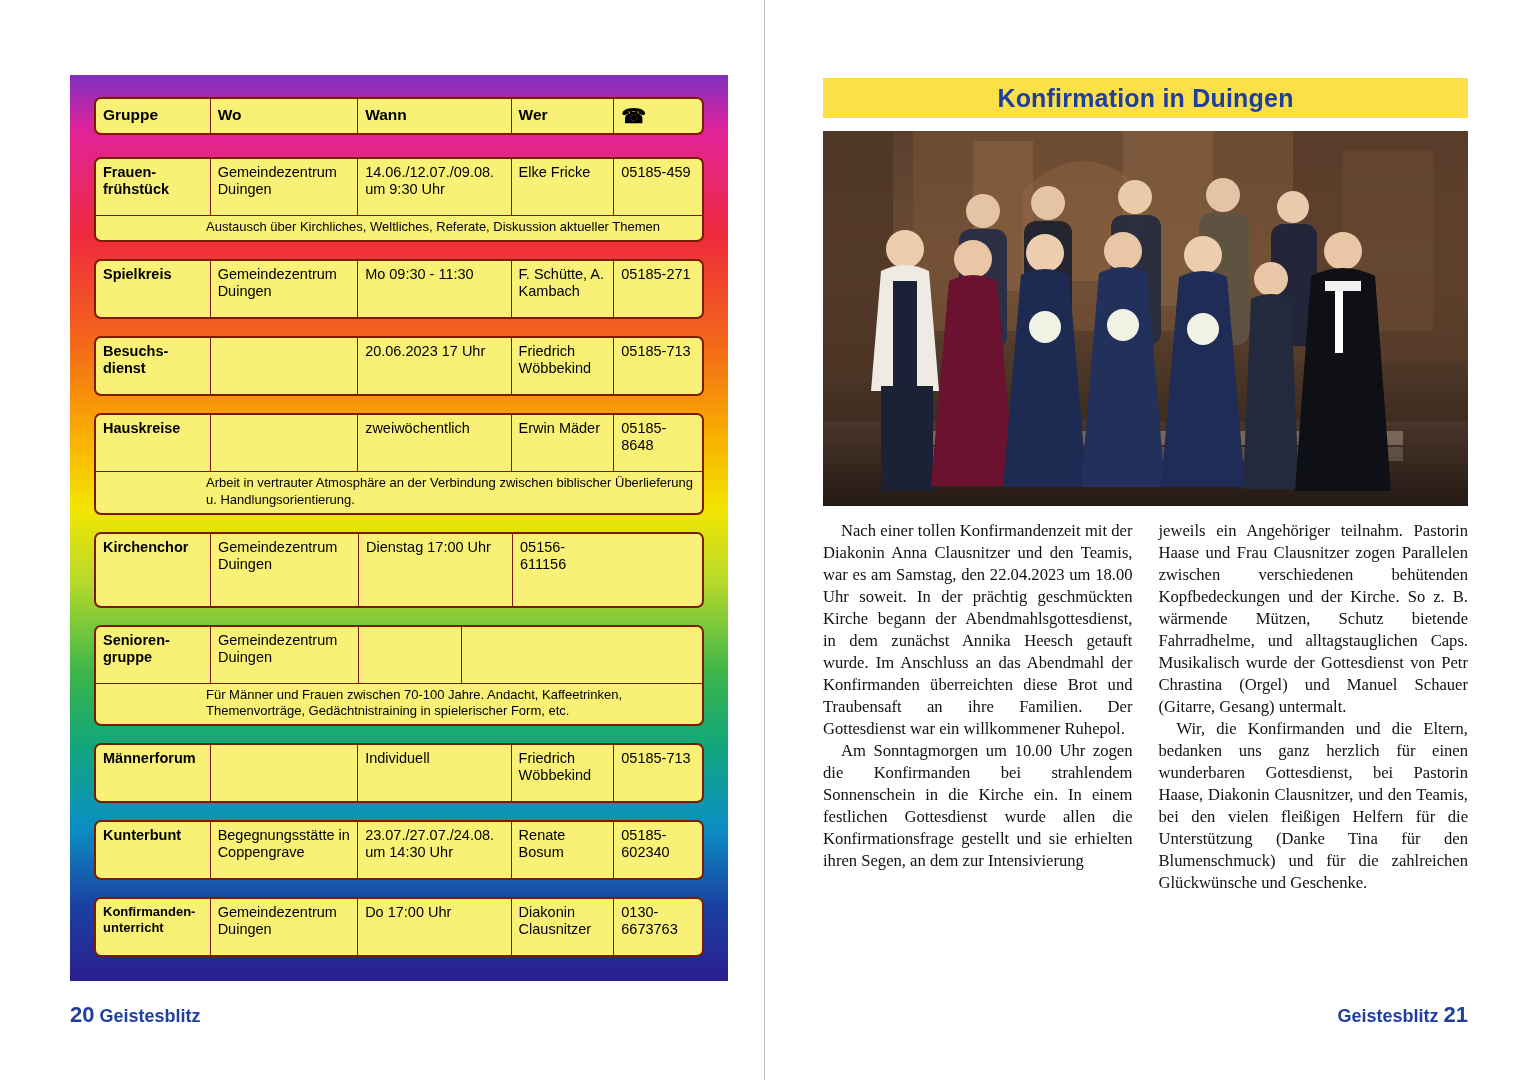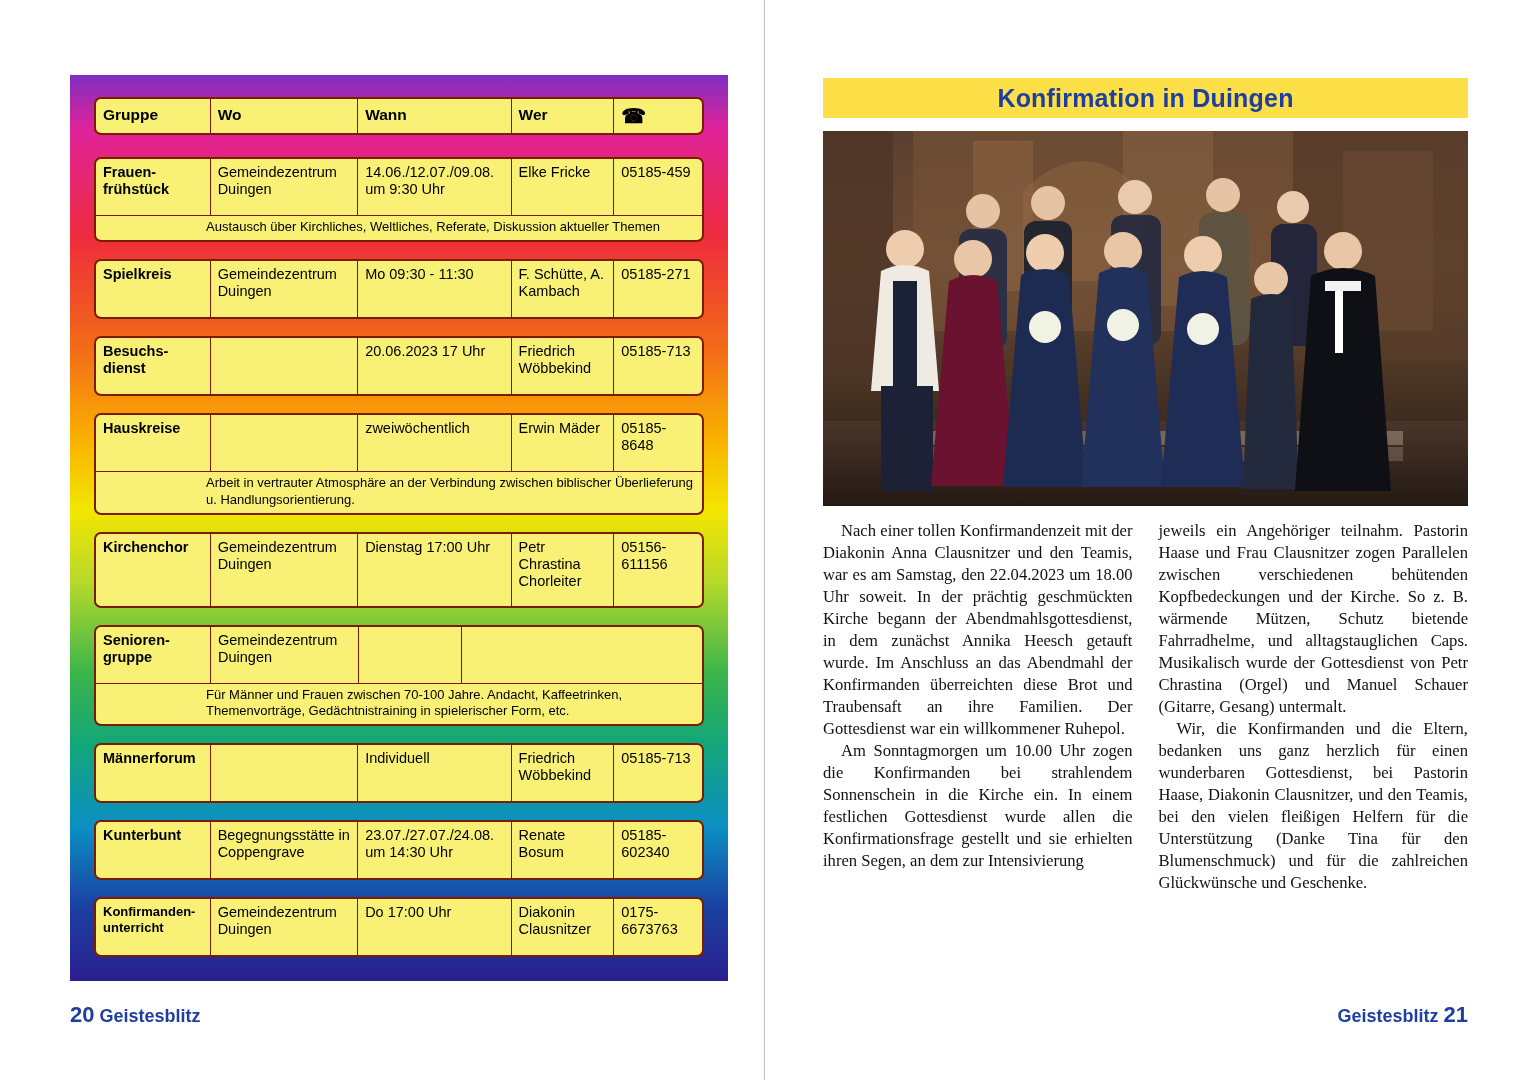--- a/index.html
+++ b/index.html
@@ -160,21 +160,20 @@
           <div class="cell c-tel">05185-8648</div>
         </div>
         <div class="note indent">Arbeit in vertrauter Atmosphäre an der Verbindung zwischen biblischer Überlieferung u. Handlungsorientierung.</div>
       </div>
 
       <div class="tblock">
         <div class="trow twoline" style="min-height:72px">
           <div class="cell c-group" style="white-space:pre-line">Kirchenchor</div>
           <div class="cell c-where">Gemeindezentrum Duingen</div>
           <div class="cell c-when">Dienstag 17:00 Uhr</div>
-          <div class="cell c-who">Petr Chrastina Chorleiter</div>
           <div class="cell c-tel">05156-611156</div>
         </div>
       </div>
 
       <div class="tblock">
         <div class="trow twoline">
           <div class="cell c-group" style="white-space:pre-line">Senioren-
 gruppe</div>
           <div class="cell c-where">Gemeindezentrum Duingen</div>
           <div class="cell c-who"></div>
@@ -203,21 +202,21 @@
         </div>
       </div>
 
       <div class="tblock" style="margin-bottom:0">
         <div class="trow twoline">
           <div class="cell c-group" style="white-space:pre-line;font-size:13px">Konfirmanden-
 unterricht</div>
           <div class="cell c-where">Gemeindezentrum Duingen</div>
           <div class="cell c-when">Do 17:00 Uhr</div>
           <div class="cell c-who">Diakonin Clausnitzer</div>
-          <div class="cell c-tel">0175-6673763</div>
+          <div class="cell c-tel">0130-6673763</div>
         </div>
       </div>
 
     </div>
 
     <div class="footer-left">
       <span class="num">20</span>
       <span>Geistesblitz</span>
     </div>
   </div>

